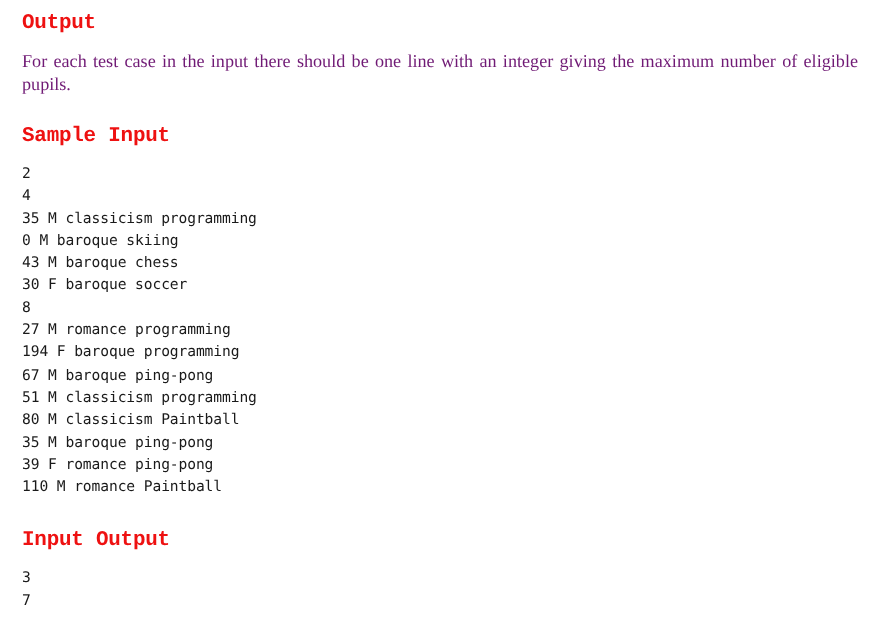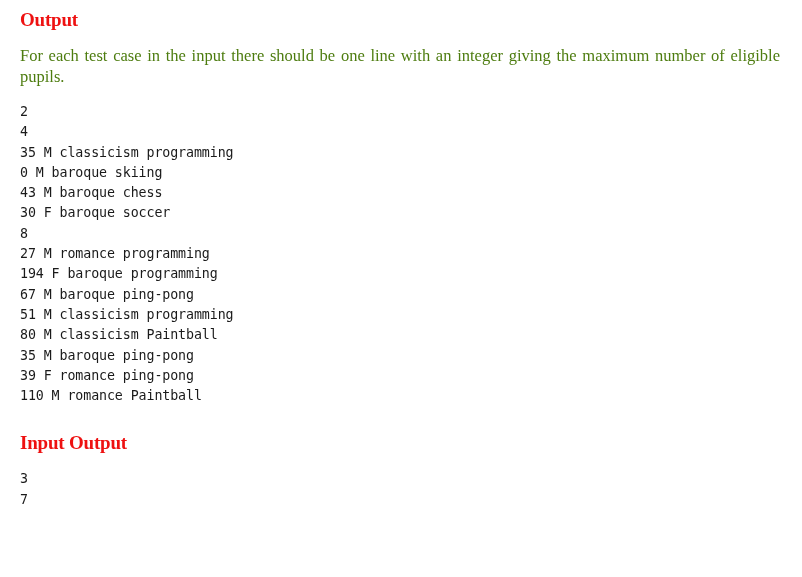--- a/index.html
+++ b/index.html
@@ -15,38 +15,38 @@
     color: #1a1a1a;
   }
   .page {
     position: relative;
     width: 802px;
     height: 577px;
     box-sizing: border-box;
     padding: 0 20px;
   }
   h2.section-heading {
-    font-family: Liberation Serif, serif;
+    font-family: Liberation Mono, monospace;
     font-weight: bold;
     font-size: 19px;
     color: #ee1111;
     margin: 0;
     letter-spacing: -0.2px;
   }
   .heading-output      { padding-top: 9px; }
   .heading-sample-in   { padding-top: 25px; }
   .heading-sample-out  { padding-top: 26px; }
 
   p.body-text {
     font-family: "Liberation Serif", serif;
     font-size: 16.5px;
     line-height: 21px;
     margin: 14px 0 0 0;
     text-align: justify;
-    color: #4d7c0f;
+    color: #701a75;
     max-width: 760px;
     word-spacing: 0.6px;
   }
   pre.code-block {
     font-family: "DejaVu Sans Mono", monospace;
     font-size: 13.3px;
     line-height: 20.3px;
     margin: 15px 0 0 0;
     padding: 0;
     color: #1a1a1a;
@@ -57,20 +57,21 @@
 </style>
 </head>
 <body>
 
 <div class="page">
 
   <h2 class="section-heading heading-output">Output</h2>
 
   <p class="body-text">For each test case in the input there should be one line with an integer giving the maximum number of eligible pupils.</p>
 
+  <h2 class="section-heading heading-sample-in">Sample Input</h2>
 
   <pre class="code-block" id="sample-input-block"><span class="code-line">2</span><span class="code-line">4</span><span class="code-line">35 M classicism programming</span><span class="code-line">0 M baroque skiing</span><span class="code-line">43 M baroque chess</span><span class="code-line">30 F baroque soccer</span><span class="code-line">8</span><span class="code-line">27 M romance programming</span><span class="code-line">194 F baroque programming</span><span class="code-line">67 M baroque ping-pong</span><span class="code-line">51 M classicism programming</span><span class="code-line">80 M classicism Paintball</span><span class="code-line">35 M baroque ping-pong</span><span class="code-line">39 F romance ping-pong</span><span class="code-line">110 M romance Paintball</span></pre>
 
   <h2 class="section-heading heading-sample-out">Input Output</h2>
 
   <pre class="code-block" id="sample-output-block"><span class="code-line">3</span><span class="code-line">7</span></pre>
 
 </div>
 
 </body></html>

